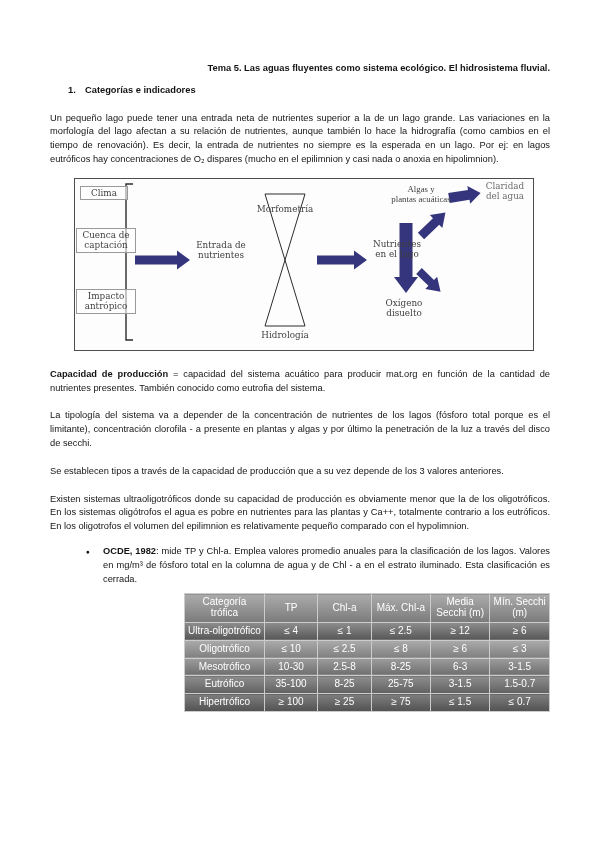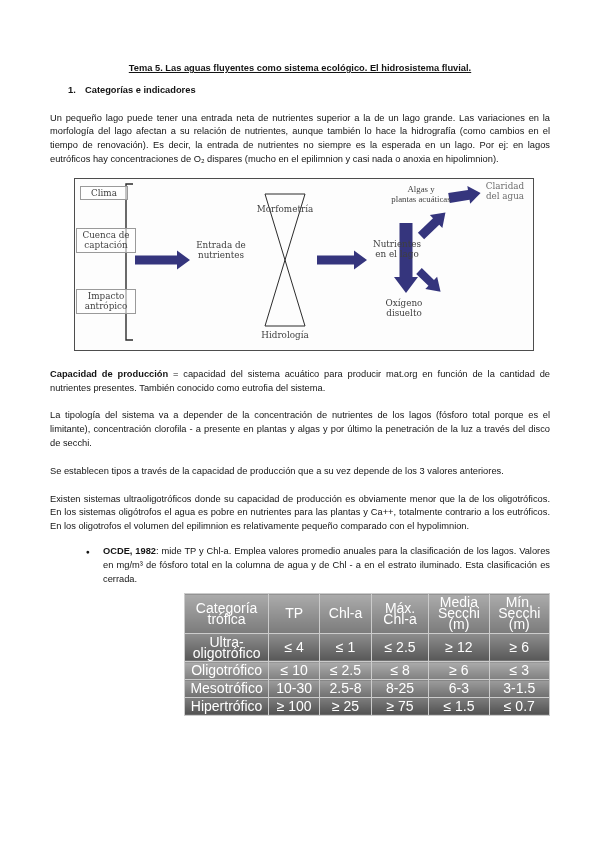--- a/index.html
+++ b/index.html
@@ -1,35 +1,35 @@
 <!DOCTYPE html>
 <html><head>
 <meta charset="utf-8">
 <style>
   html,body{margin:0;padding:0;background:#ffffff;}
   .page{position:relative;width:600px;height:848px;background:#ffffff;box-sizing:border-box;
     padding:62px 50px 0;font-family:"Liberation Sans",sans-serif;font-size:9.3px;
     line-height:13.8px;color:#141414;text-align:justify;overflow:hidden;}
-  .doc-title{text-align:center;font-weight:bold;margin:0 0 8px;text-decoration:underline;}
+  .doc-title{text-align:right;font-weight:bold;margin:0 0 8px;}
   .sec-heading{font-weight:bold;margin:0 0 5px;padding-left:18px;}
   .sec-num{display:inline-block;width:17px;}
   p{margin:14px 0 11px;}
   .figure{position:relative;width:458px;height:171px;margin:4px 0 17px 24px;
     border:1px solid #4d4d4d;background:#fdfdfd;font-family:"DejaVu Serif",serif;
     font-size:8.8px;line-height:10.6px;color:#3f3f3f;text-align:center;}
   .fig-svg{position:absolute;left:0;top:0;width:458px;height:171px;}
   .fig-label{position:absolute;text-align:center;}
   .boxed{border:1px solid #9a9a9a;padding:1px 2px;background:rgba(255,255,255,.6);}
   .claridad{color:#6e6e6e;}
   .underlined-heading{text-decoration:underline;margin:0 0 9px;}
   .bullet{display:flex;margin:0 0 7px;padding-left:36px;}
   .bullet-marker{flex:none;width:17px;font-size:6.5px;line-height:13.8px;}
   .bullet-text{flex:1;text-align:justify;}
   table.trophic{border-collapse:collapse;margin:4px 0 2px 134px;color:#ffffff;
-    text-align:center;font-size:14px;line-height:10.8px;}
+    text-align:center;font-size:10px;line-height:10.8px;}
   .trophic th,.trophic td{border:1px solid #cccccc;padding:3px 3px;font-weight:normal;vertical-align:middle;}
   .trophic th:nth-child(1),.trophic td:nth-child(1){width:80px;}
   .trophic th:nth-child(2),.trophic td:nth-child(2){width:56px;}
   .trophic th:nth-child(3),.trophic td:nth-child(3){width:56px;}
   .trophic th:nth-child(4),.trophic td:nth-child(4){width:62px;}
   .trophic th:nth-child(5),.trophic td:nth-child(5){width:60px;}
   .trophic th:nth-child(6),.trophic td:nth-child(6){width:60px;}
   .trophic thead th{background:linear-gradient(180deg,#ababab,#7b7b7b);}
   .trophic tr.r0 td{background:linear-gradient(180deg,#8e8e8e,#585858);}
   .trophic tr.r1 td{background:linear-gradient(180deg,#ababab,#808080);}
@@ -156,20 +156,28 @@
         <td>≤ 3</td>
       </tr>
       <tr class="r2">
         <td>Mesotrófico</td>
         <td>10-30</td>
         <td>2.5-8</td>
         <td>8-25</td>
         <td>6-3</td>
         <td>3-1.5</td>
       </tr>
+      <tr class="r3">
+        <td>Eutrófico</td>
+        <td>35-100</td>
+        <td>8-25</td>
+        <td>25-75</td>
+        <td>3-1.5</td>
+        <td>1.5-0.7</td>
+      </tr>
       <tr class="r4">
         <td>Hipertrófico</td>
         <td>≥ 100</td>
         <td>≥ 25</td>
         <td>≥ 75</td>
         <td>≤ 1.5</td>
         <td>≤ 0.7</td>
       </tr>
     </tbody>
   </table>

